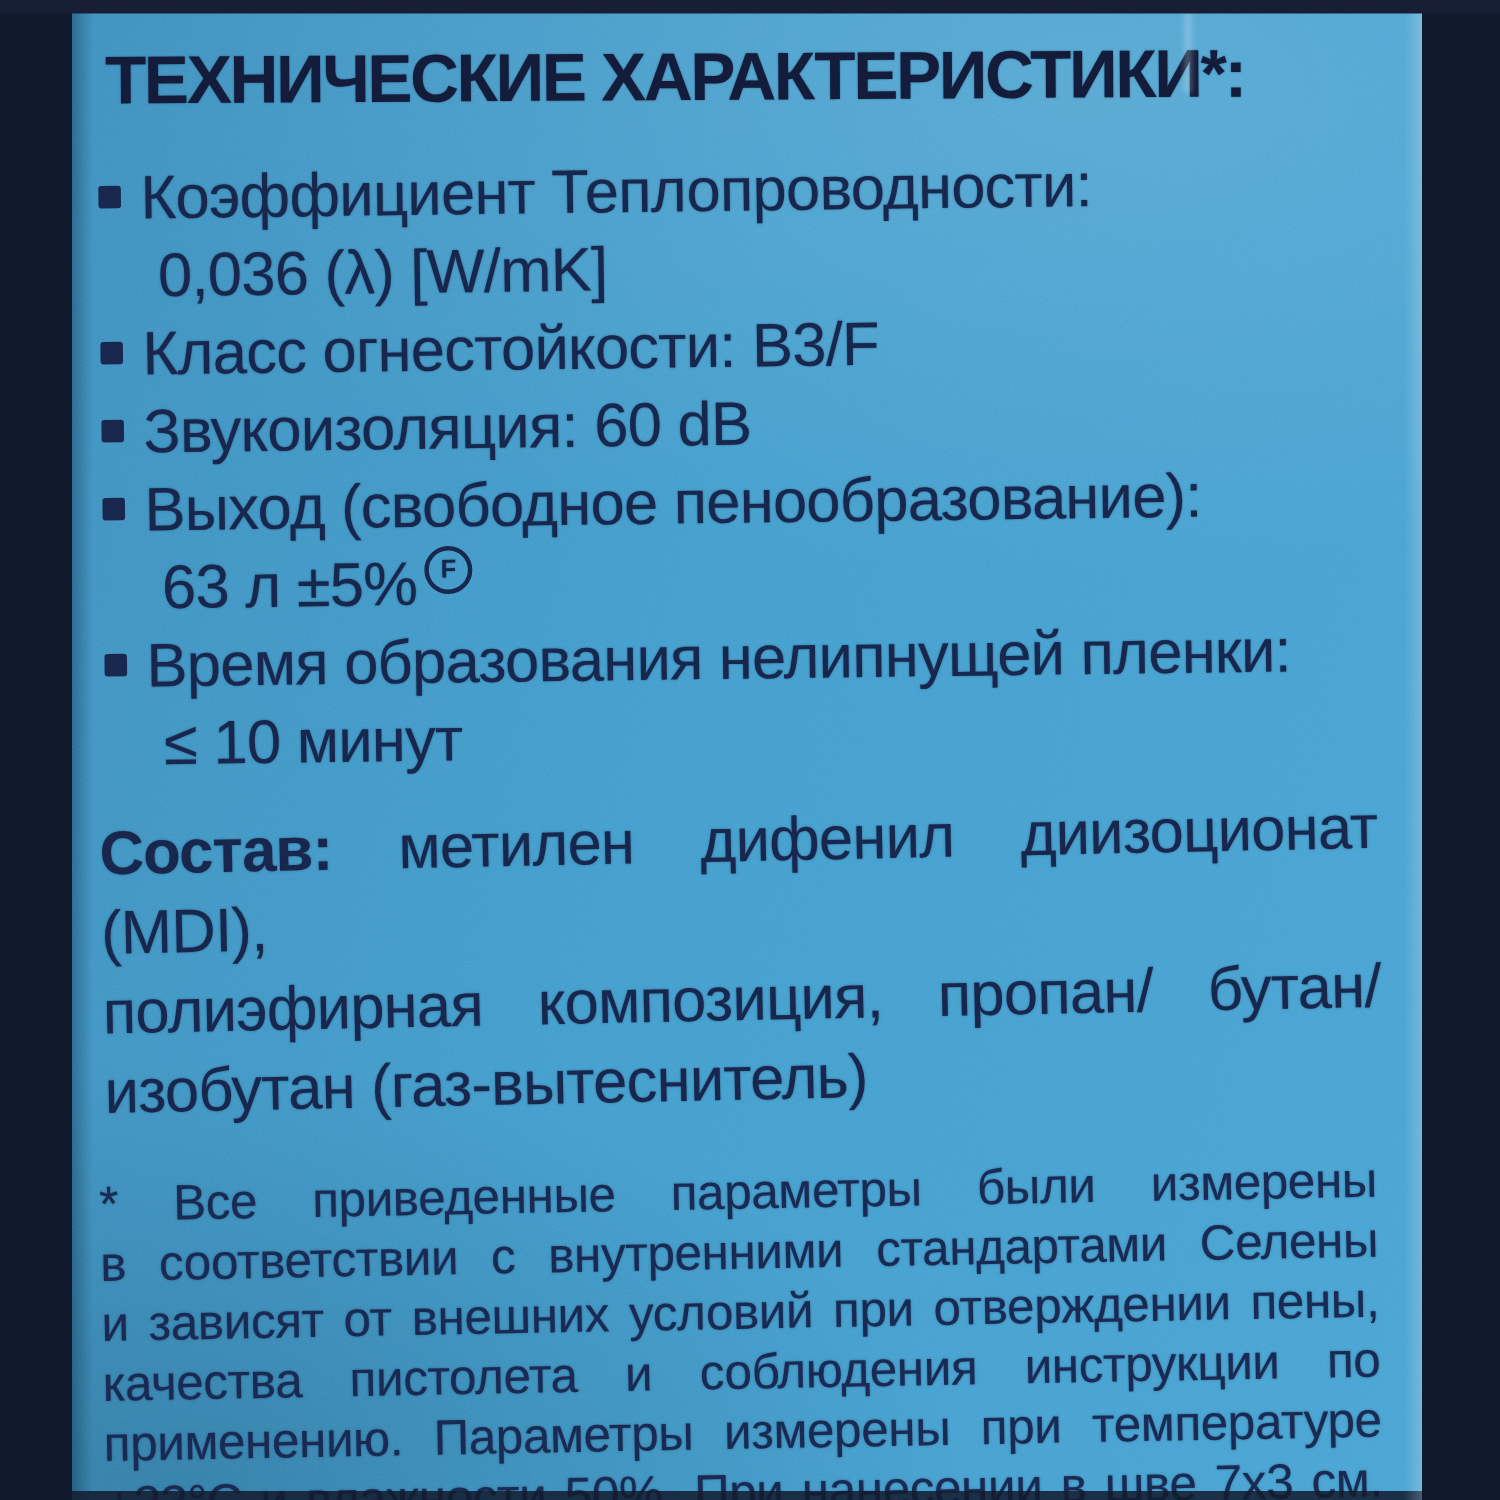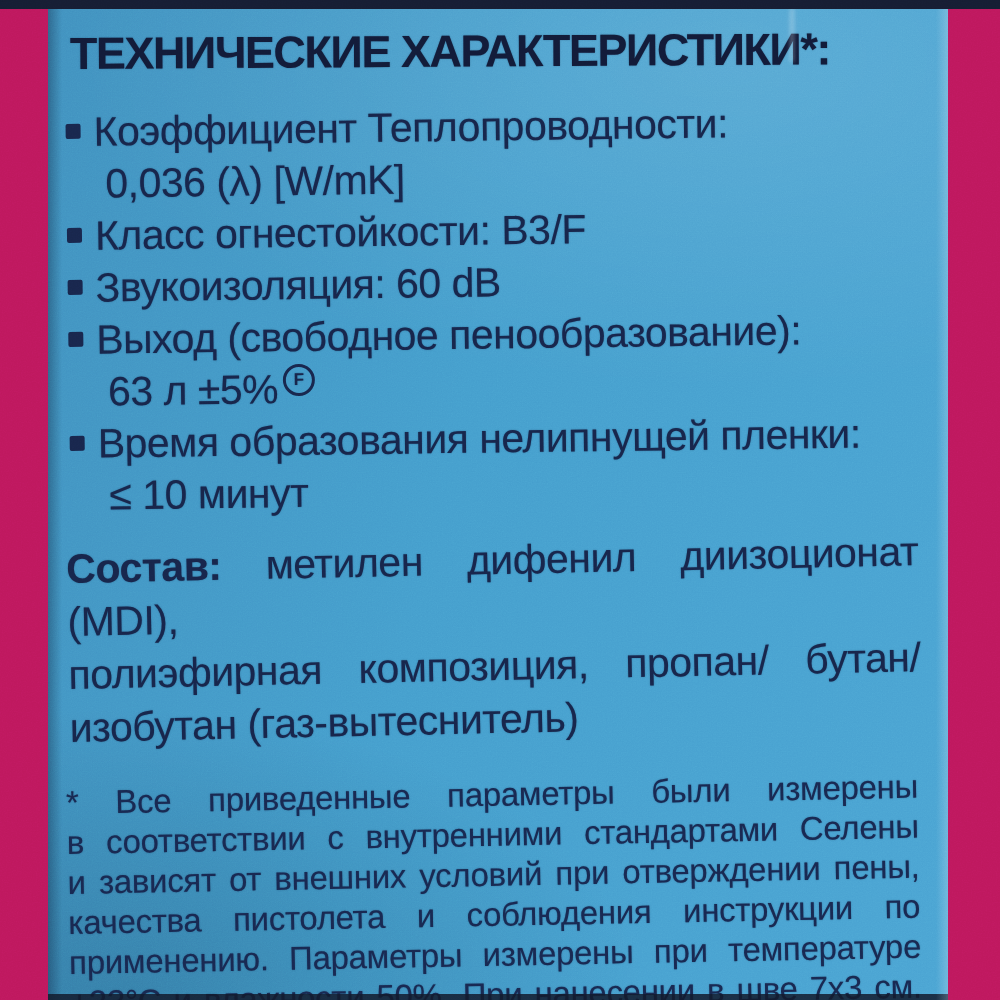--- a/index.html
+++ b/index.html
@@ -1,17 +1,17 @@
 <!DOCTYPE html>
 <html><head>
 <meta charset="utf-8">
 <style>
   html,body{margin:0;padding:0;background:#000;}
   .stage{position:relative;width:1000px;height:1000px;overflow:hidden;
-         background:#be185d;font-family:"Liberation Sans",sans-serif;}
+         background:#0f172a;font-family:"Liberation Sans",sans-serif;}
   .label{position:absolute;left:48px;top:0;width:900px;height:1000px;overflow:hidden;
          background:
            radial-gradient(120% 55% at 75% 6%, rgba(255,255,255,0.10), transparent 60%),
            radial-gradient(90% 45% at 8% 100%, rgba(0,25,50,0.20), transparent 65%),
            linear-gradient(104deg,#4191bf 0%,#459ecd 45%,#4ba4d3 100%);}
   .label::before{content:"";position:absolute;left:0;top:0;bottom:0;width:14px;
          background:linear-gradient(to right, rgba(0,10,30,0.30), transparent);}
   .label::after{content:"";position:absolute;right:0;top:0;bottom:0;width:12px;
          background:linear-gradient(to right, transparent, rgba(235,245,252,0.22));}
   .top-strip{position:absolute;left:0;top:0;width:100%;height:9px;background:#161d33;}

